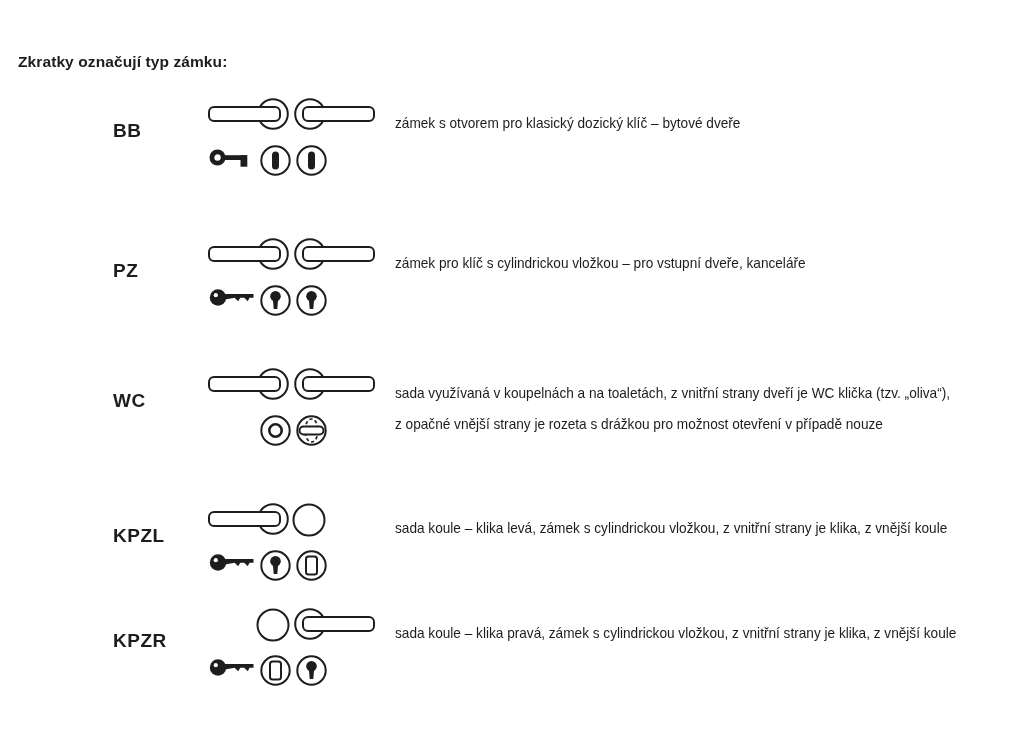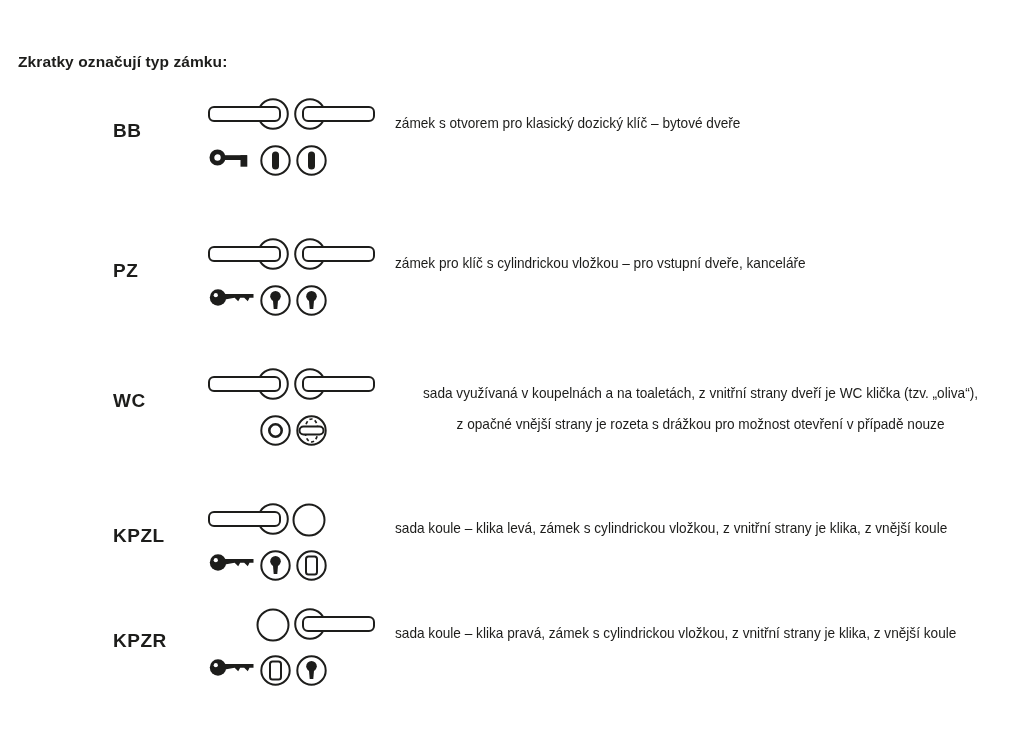--- a/index.html
+++ b/index.html
@@ -6,21 +6,21 @@
   body{
     width:1011px;height:732px;position:relative;overflow:hidden;
     background:#ffffff;color:#1d1d1b;
     font-family:"Liberation Sans","DejaVu Sans",sans-serif;
   }
   .page-title{
     position:absolute;left:18px;top:25px;
     font-size:15.5px;font-weight:bold;letter-spacing:0.1px;margin-top:28px;
   }
   .row{position:absolute;left:0;width:1011px;height:86px;}
-  .row-bb{top:98px;} .row-pz{top:238px;} .row-wc{top:368px;text-align:center;}
+  .row-bb{top:98px;} .row-pz{top:238px;} .row-wc{top:368px;}
   .row-kpzl{top:503px;text-decoration:underline;} .row-kpzr{top:608px;}
   .code{
     position:absolute;left:113px;top:22px;
     font-size:19px;font-weight:bold;letter-spacing:0.5px;line-height:21px;
   }
   .icons{position:absolute;left:208px;top:0;width:170px;height:82px;}
   .icons svg{position:absolute;display:block;}
   .lever-left{left:0;top:1;}
   .lever-right{left:85px;top:1;}
   .knob-a{left:48px;top:0;}

